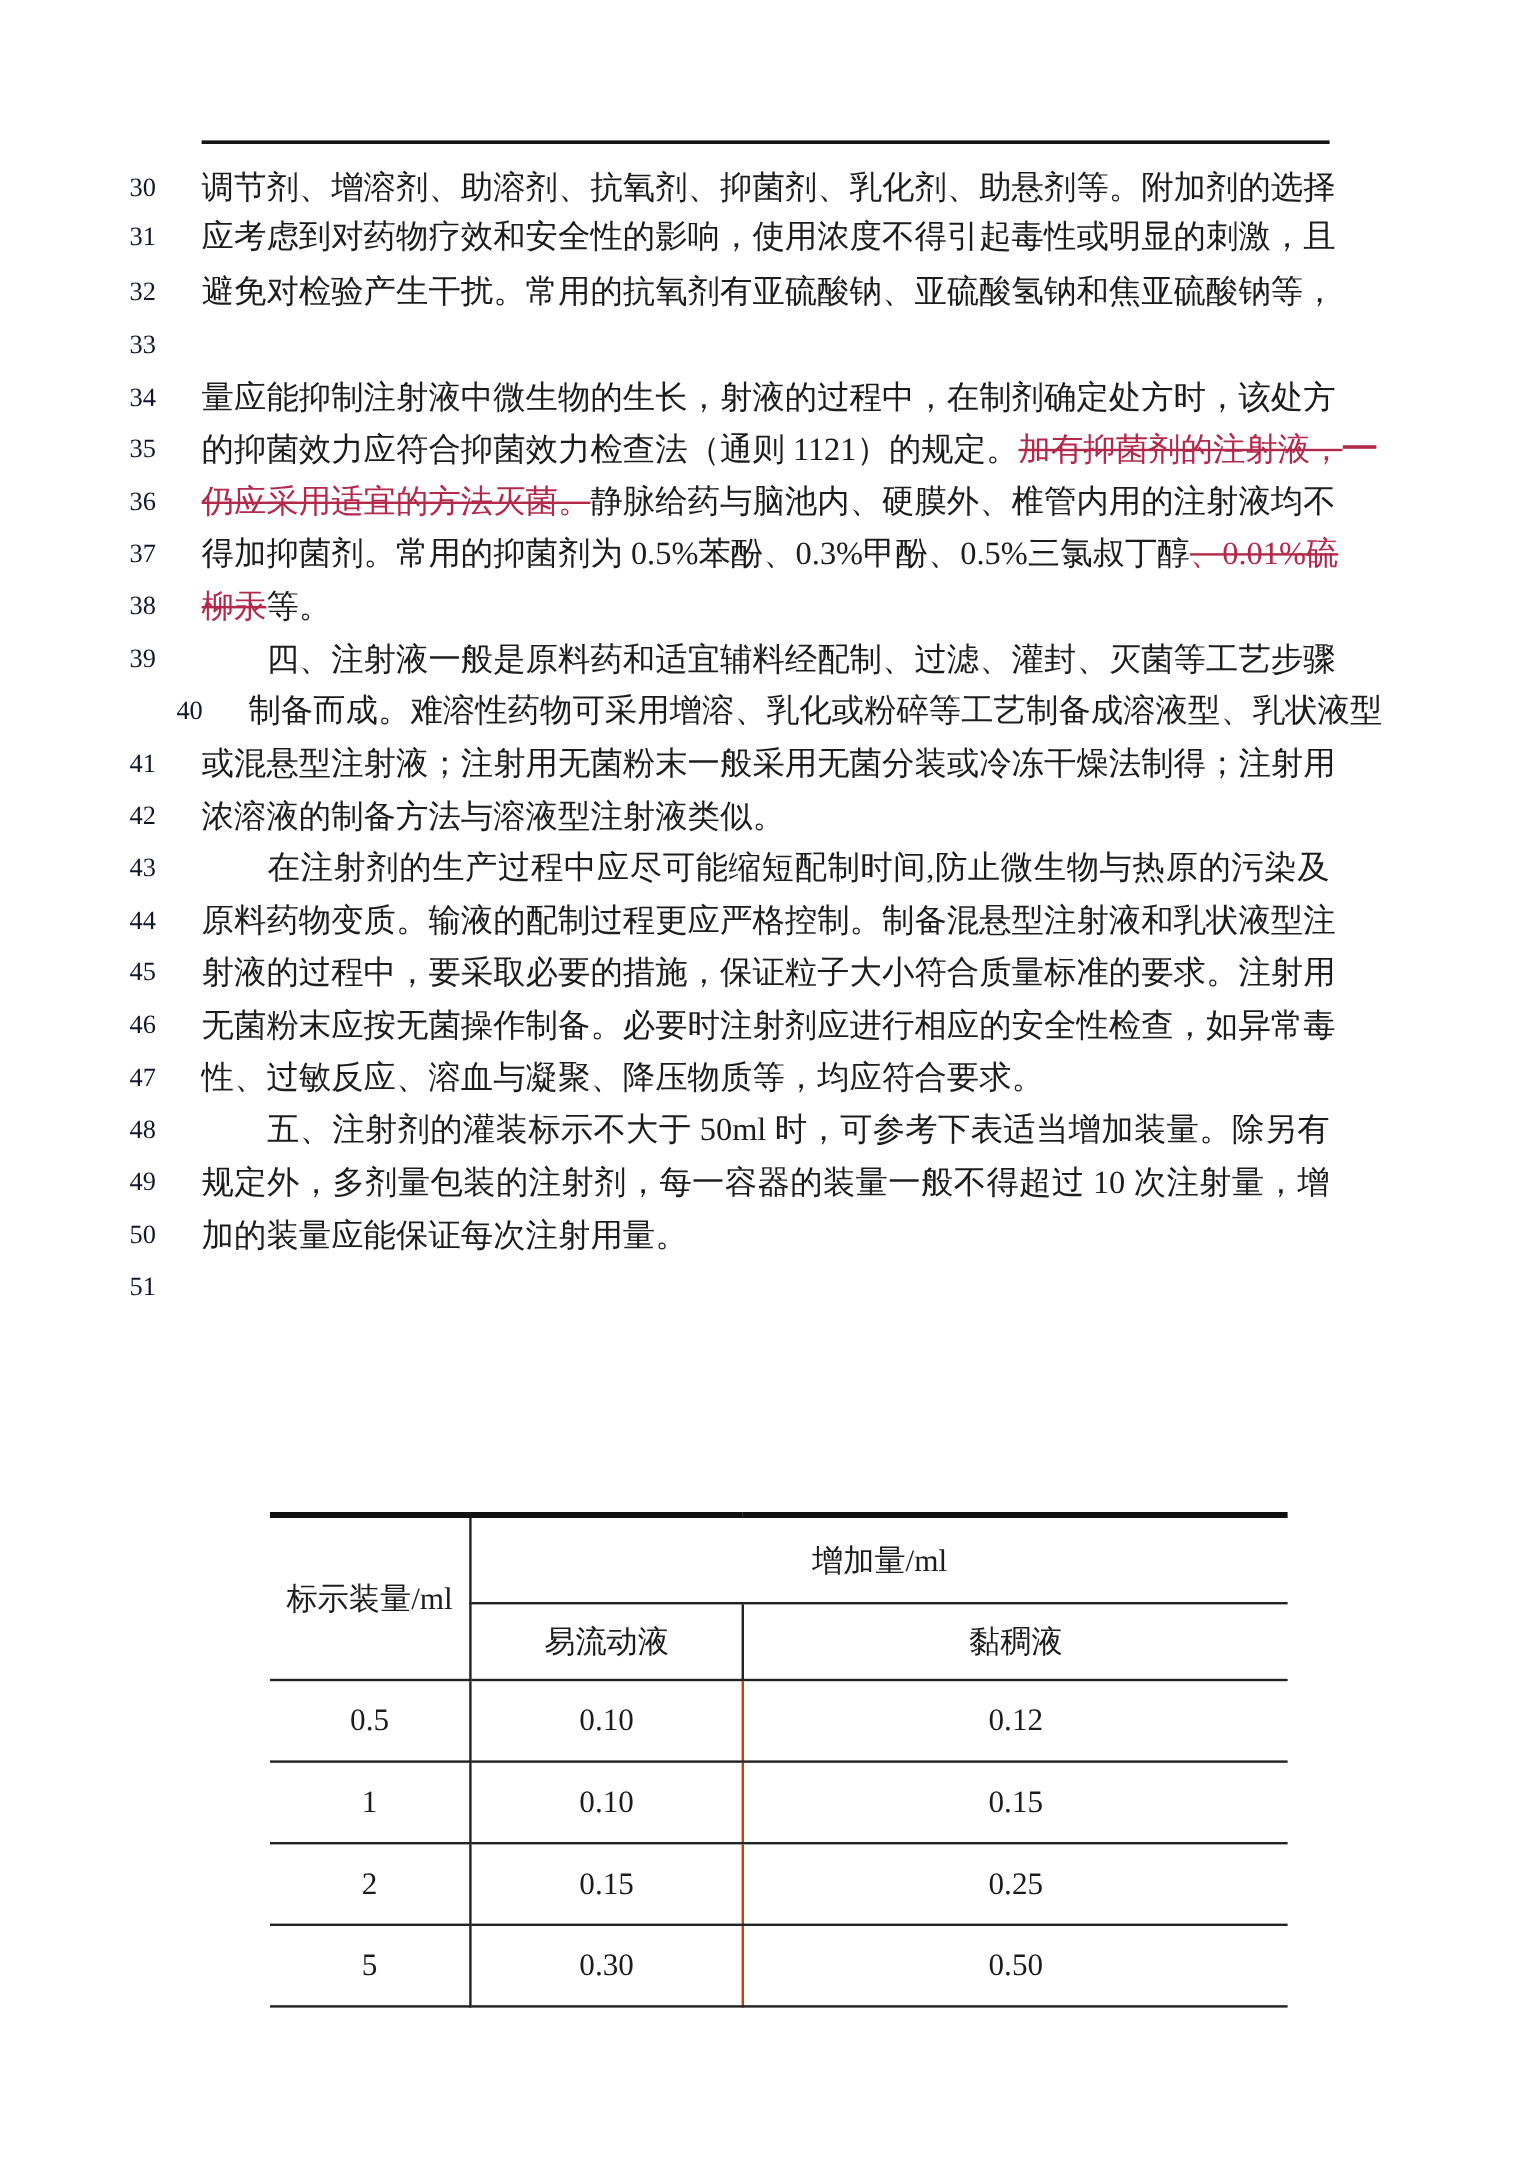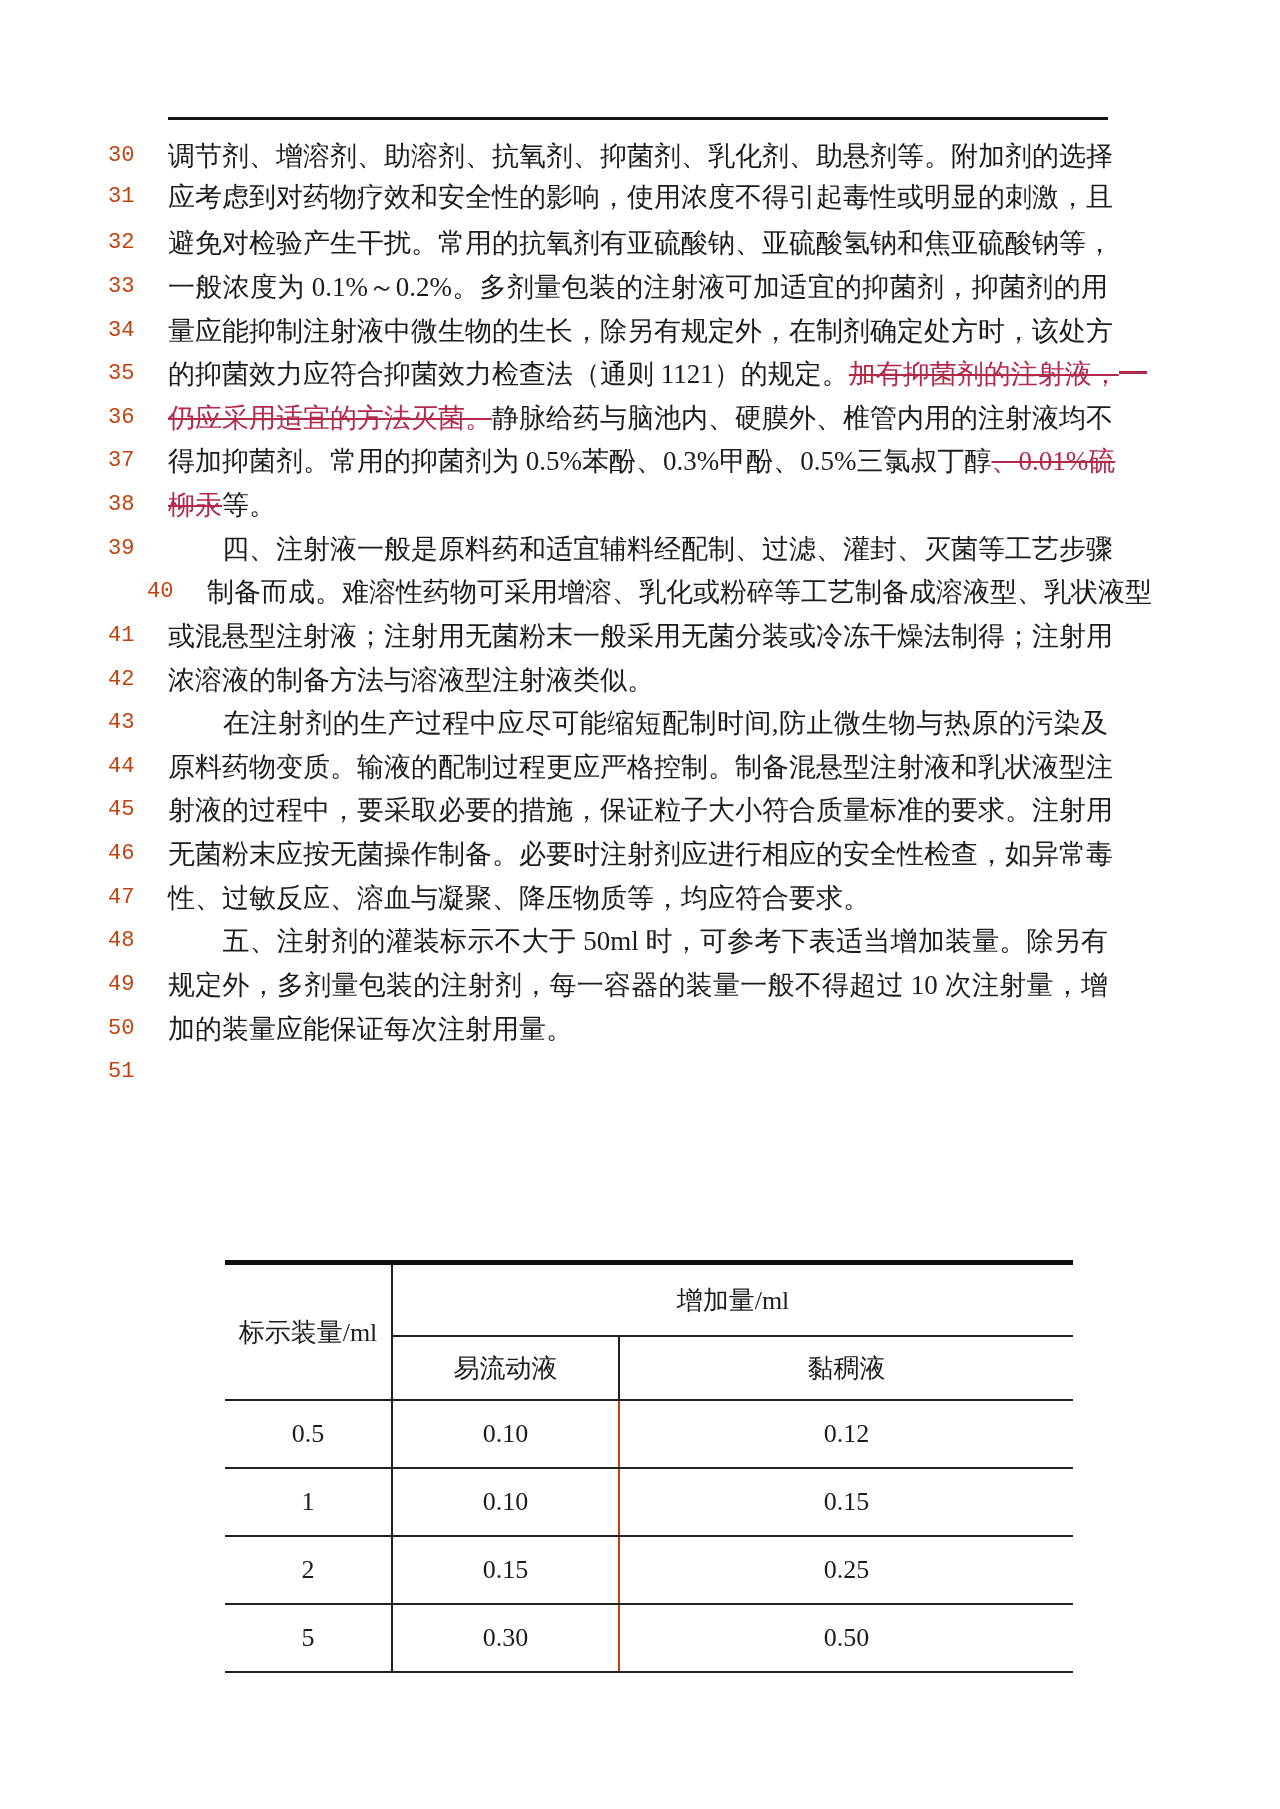--- a/index.html
+++ b/index.html
@@ -15,22 +15,22 @@
   .rule{
     position:absolute;left:168px;top:117px;width:940px;height:3px;
     background:#151515;
   }
   .lines{position:absolute;left:0;top:0;width:1280px;}
   .line{
     position:absolute;left:0;width:1280px;height:44px;line-height:44px;
   }
   .line-num{
     position:absolute;left:108px;width:46px;
-    font-family:Liberation Mono, monospace;
-    font-size:22px;color:#c2410c;text-align:left;
+    font-family:Liberation Serif, serif;
+    font-size:22px;color:#0f172a;text-align:left;
   }
   .line-text{
     position:absolute;left:168px;width:940px;
     font-size:27px;color:#1c1c1c;white-space:nowrap;
   }
   .line-text.full{
     text-align:justify;
     text-align-last:justify;
   }
   .seg-del{
@@ -77,25 +77,24 @@
       <div class="line" style="top: 175px;">
         <span class="line-num">31</span>
         <span class="line-text full"><span class="seg-normal">应考虑到对药物疗效和安全性的影响，使用浓度不得引起毒性或明显的刺激，且</span></span>
       </div>
       <div class="line" style="top: 221.26px;">
         <span class="line-num">32</span>
         <span class="line-text full"><span class="seg-normal">避免对检验产生干扰。常用的抗氧剂有亚硫酸钠、亚硫酸氢钠和焦亚硫酸钠等，</span></span>
       </div>
       <div class="line" style="top: 264.89px;">
         <span class="line-num">33</span>
-        <span class="line-text full"><span class="seg-normal">一般浓度为 0.1%～0.2%。多剂量包装的注射液可加适宜的抑菌剂，抑菌剂的用</span></span>
       </div>
       <div class="line" style="top: 308.52px;">
         <span class="line-num">34</span>
-        <span class="line-text full"><span class="seg-normal">量应能抑制注射液中微生物的生长，除另有规定外，在制剂确定处方时，该处方</span></span>
+        <span class="line-text full"><span class="seg-normal">量应能抑制注射液中微生物的生长，射液的过程中，在制剂确定处方时，该处方</span></span>
       </div>
       <div class="line" style="top: 352.15px;">
         <span class="line-num">35</span>
         <span class="line-text"><span class="seg-normal">的抑菌效力应符合抑菌效力检查法（通则 1121）的规定。</span><span class="seg-del">加有抑菌剂的注射液，</span><span class="strike-tail"></span></span>
       </div>
       <div class="line" style="top: 395.78px;">
         <span class="line-num">36</span>
         <span class="line-text full"><span class="seg-del">仍应采用适宜的方法灭菌。</span><span class="seg-normal">静脉给药与脑池内、硬膜外、椎管内用的注射液均不</span></span>
       </div>
       <div class="line" style="top: 439.41px;">

